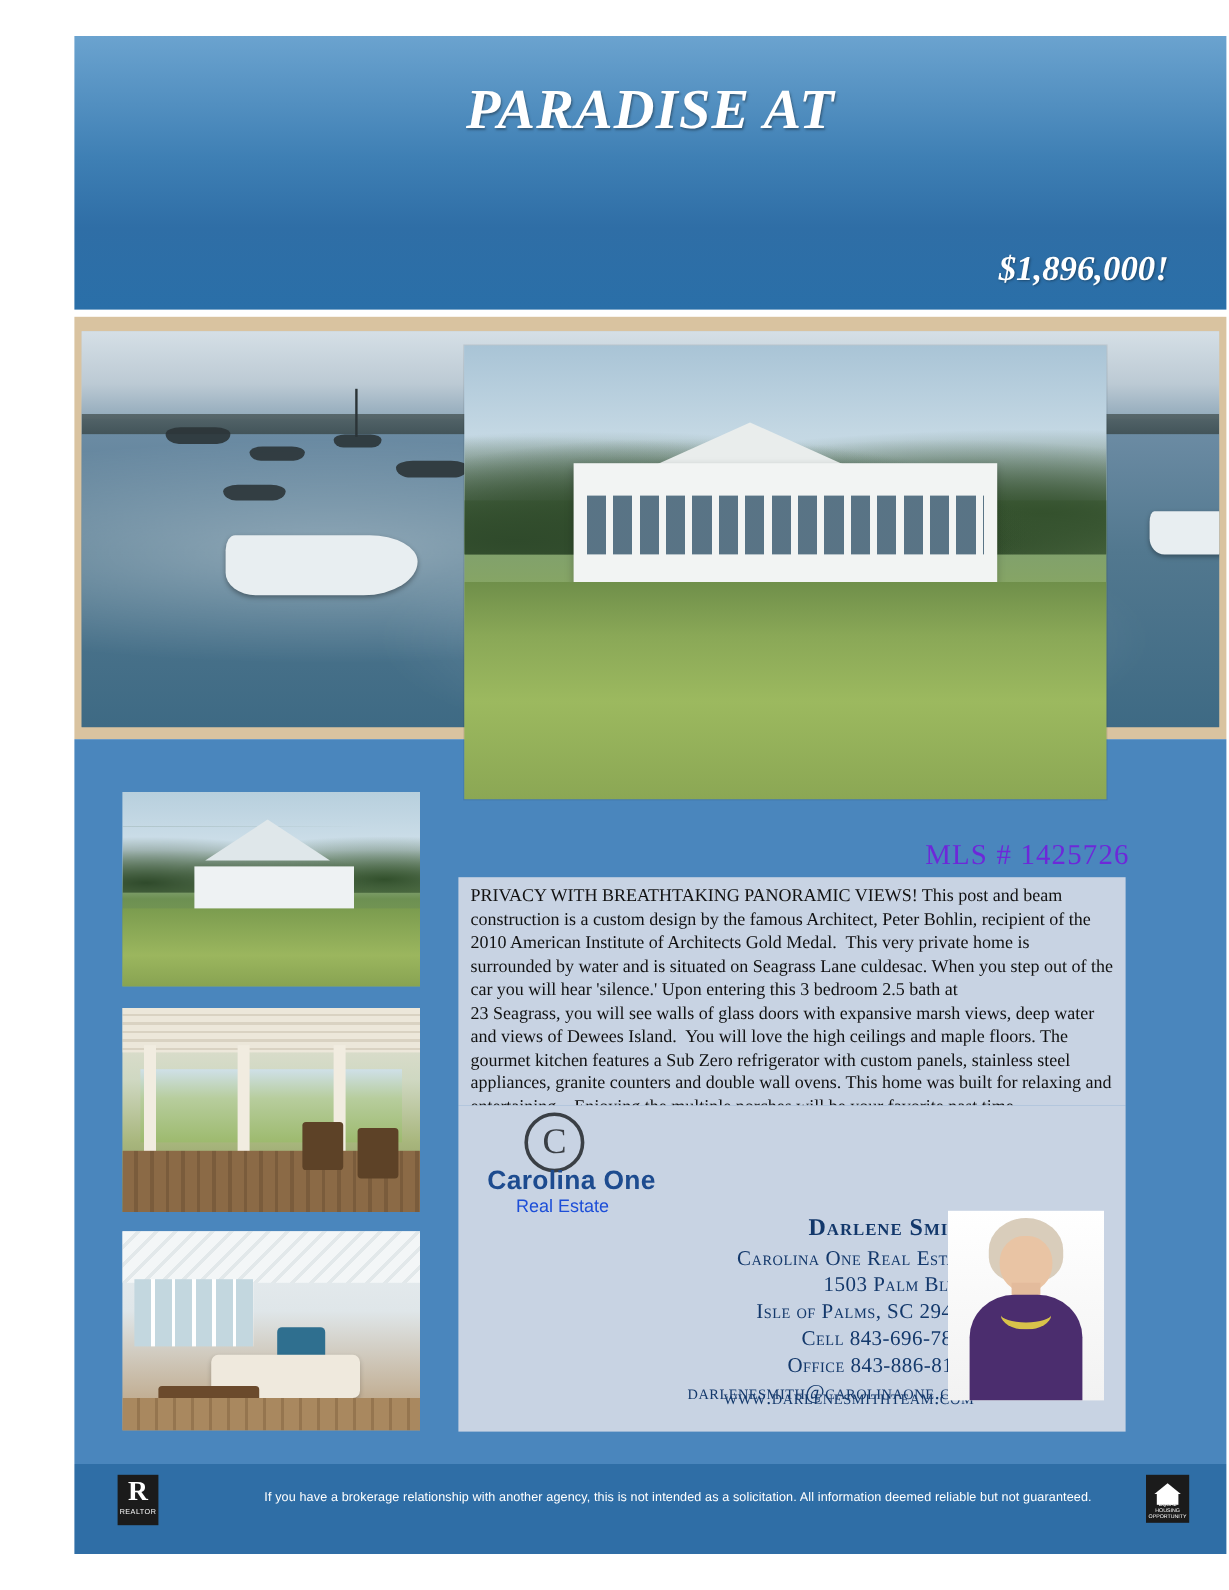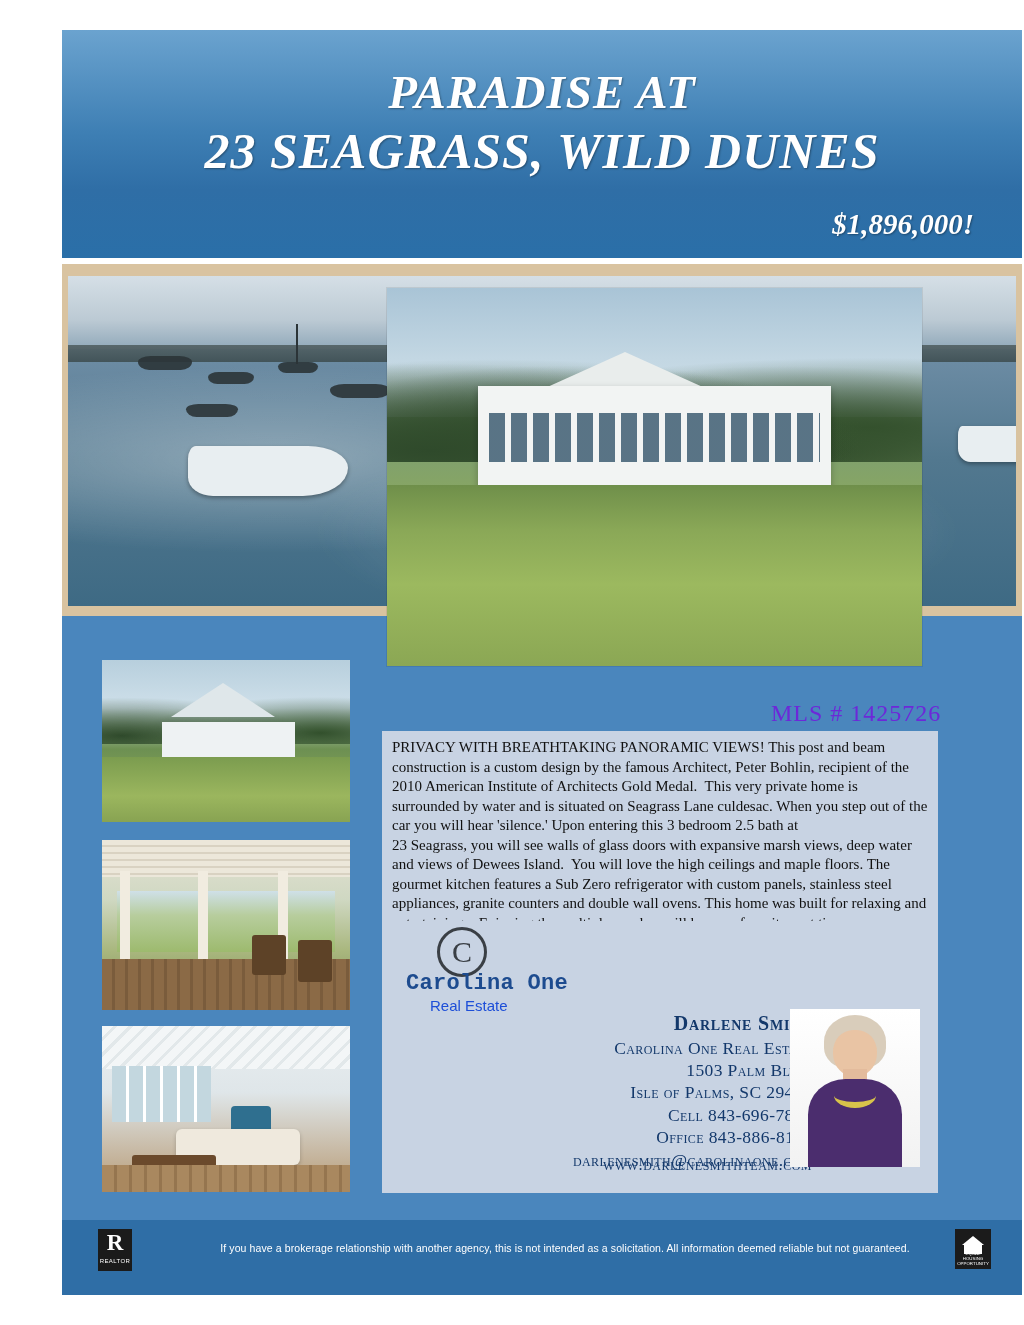--- a/index.html
+++ b/index.html
@@ -307,21 +307,21 @@
     font-family: "Liberation Serif", serif;
     font-size: 30px;
     line-height: 44px;
     text-align: center;
   }
   .logo-name {
     position: absolute;
     left: 4px;
     top: 44px;
     color: #1d4b8f;
-    font-family: Liberation Mono, monospace;
+    font-family: Liberation Sans, sans-serif;
     font-weight: bold;
     font-size: 22px;
     letter-spacing: .3px;
     text-align: center;
   }
   .logo-sub {
     position: absolute;
     left: 28px;
     top: 70px;
     color: #1d4ed8;
@@ -434,21 +434,20 @@
   }
 </style>
 </head>
 <body>
 
 <div class="flyer">
 
   <div class="header">
     <div class="header-title">
       <span>PARADISE AT</span>
-      <span class="line2">23 SEAGRASS, WILD DUNES</span>
     </div>
     <div class="header-price">$1,896,000!</div>
   </div>
 
   <div class="tan-band"></div>
 
   <div class="blue-body"></div>
   <div class="footer-strip"></div>
 
   <div class="photo photo-water">

